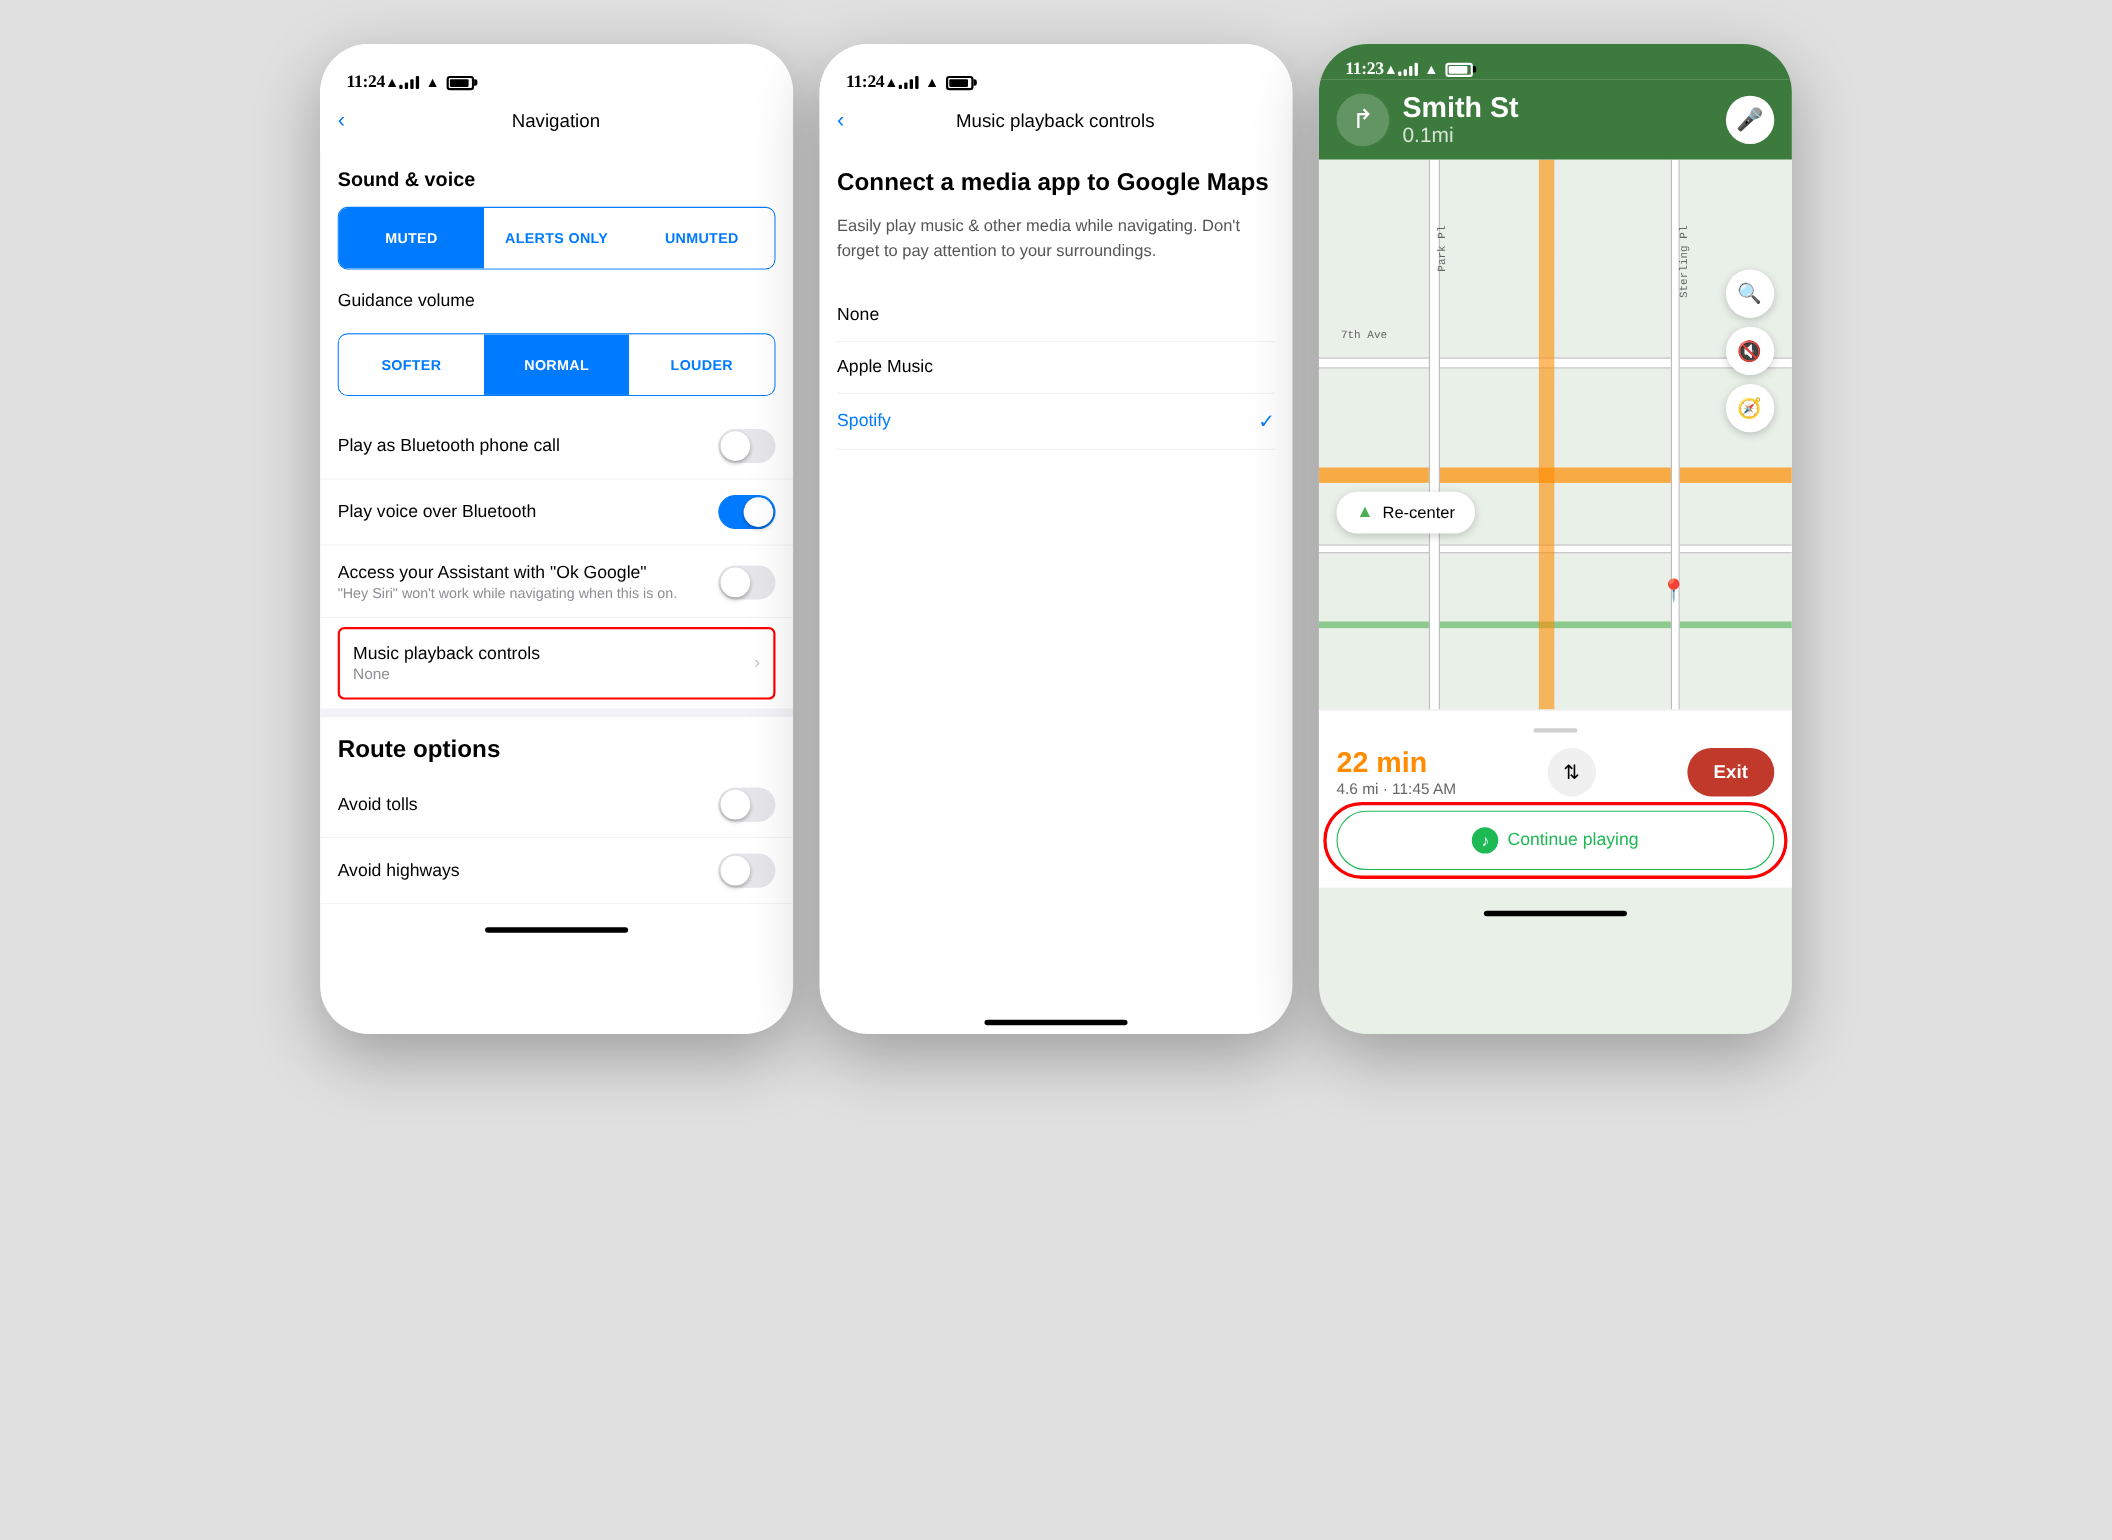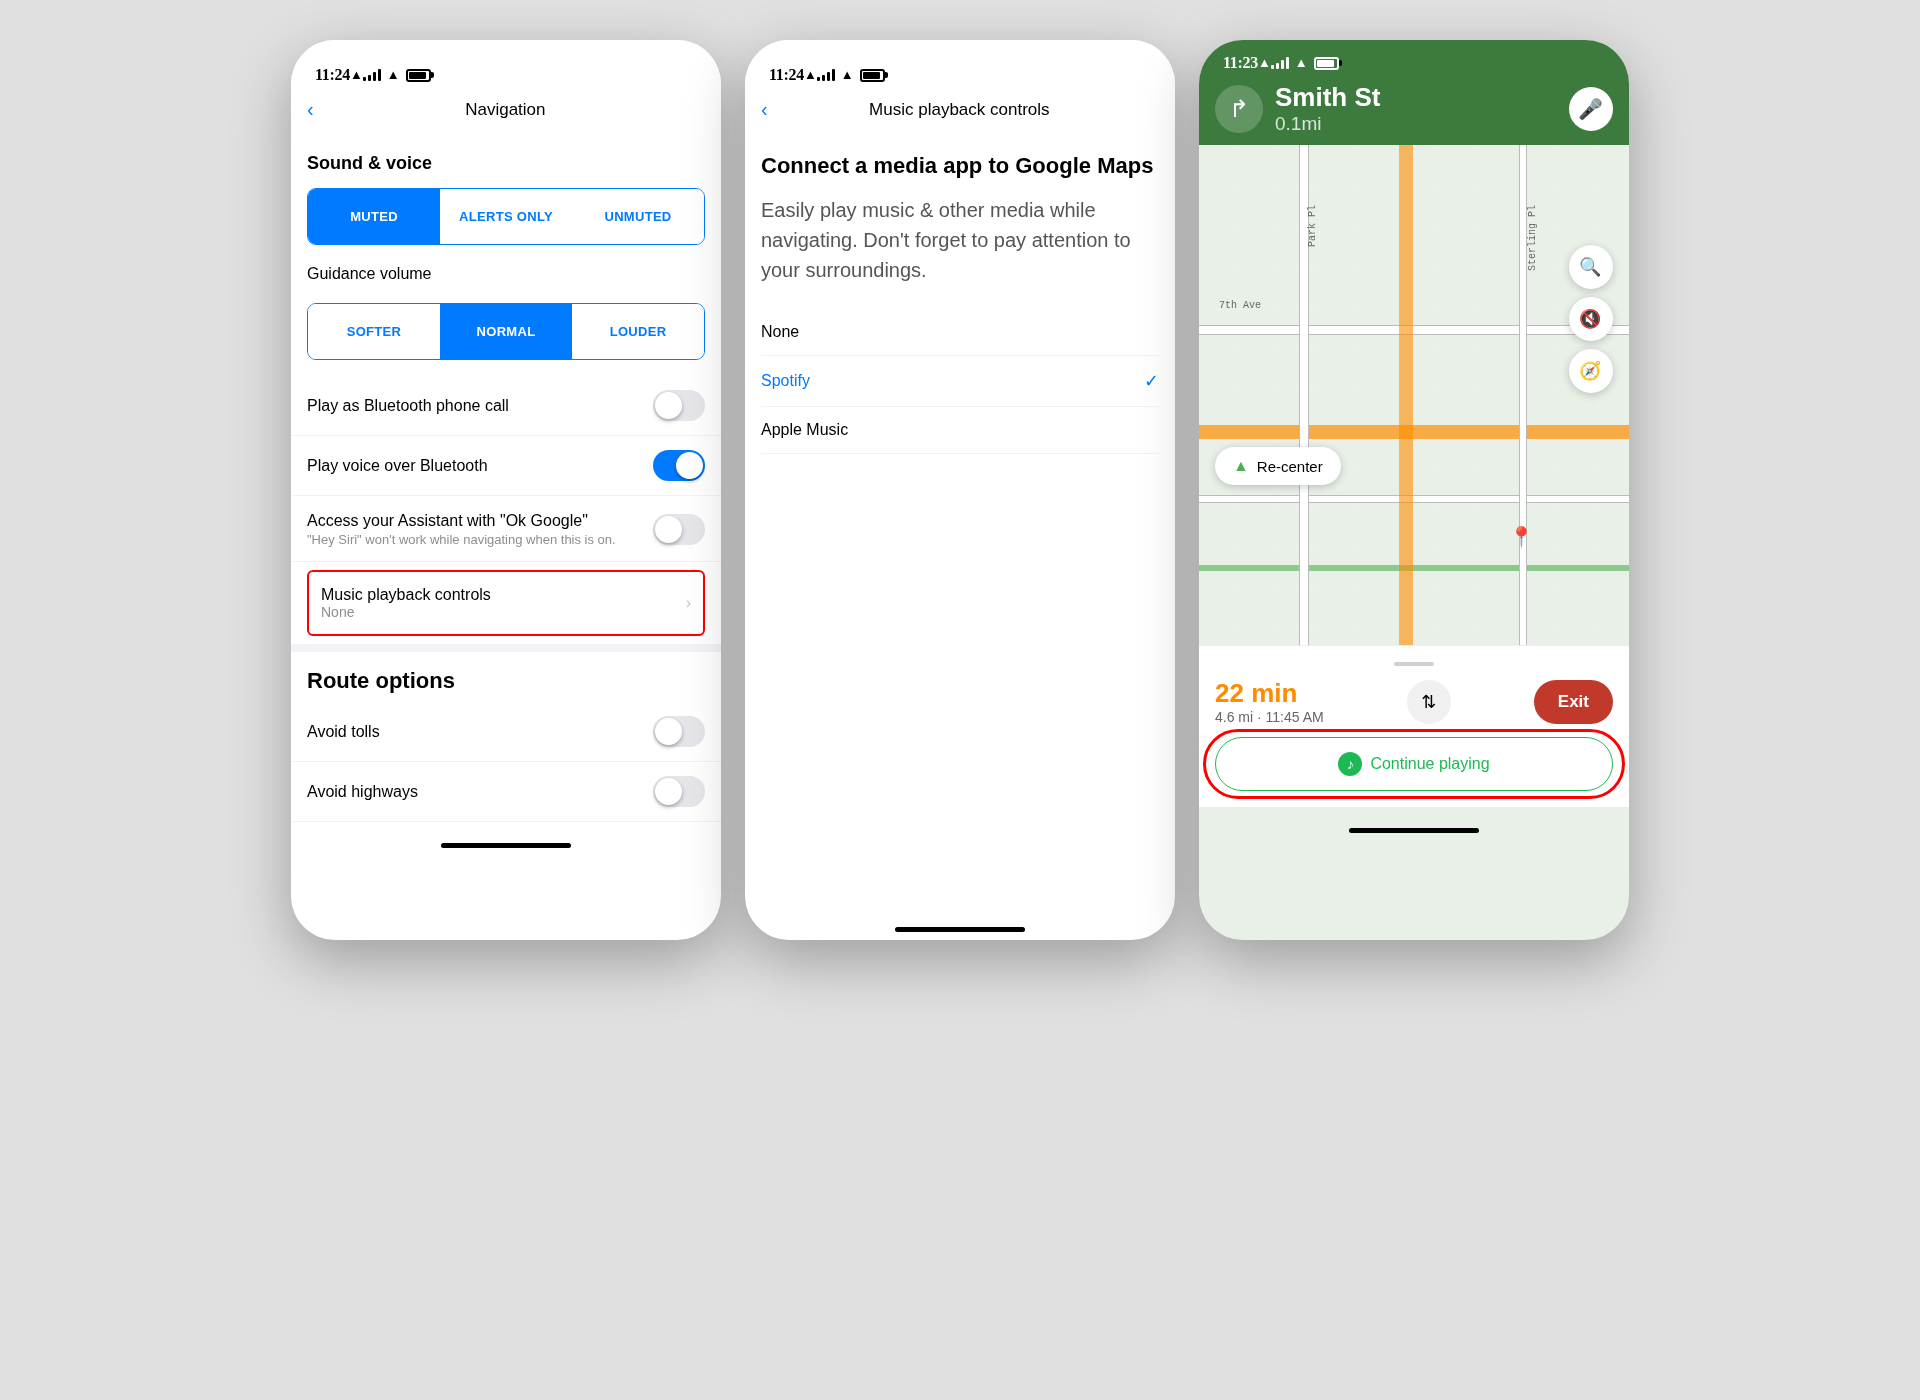--- a/index.html
+++ b/index.html
@@ -221,21 +221,21 @@
     
     .music-screen { background: #fff; }
     .music-content { padding: 16px; }
     .music-title {
       font-size: 22px;
       font-weight: 700;
       color: #000;
       margin-bottom: 16px;
     }
     .music-desc {
-      font-size: 20px;
+      font-size: 15px;
       color: #555;
       line-height: 1.5;
       margin-bottom: 24px;
     }
     .music-option {
       padding: 14px 0;
       font-size: 16px;
       color: #000;
       border-bottom: 1px solid #F2F2F7;
       display: flex;
@@ -554,26 +554,26 @@
       <span class="nav-title">Music playback controls</span>
     </div>
 
     <div class="music-content">
       <div class="music-title">Connect a media app to Google Maps</div>
       <div class="music-desc">Easily play music &amp; other media while navigating. Don't forget to pay attention to your surroundings.</div>
 
       <div class="music-option">
         <span>None</span>
       </div>
+      <div class="music-option">
+        <span>Apple Music</span>
+      </div>
       <div class="music-option selected">
         <span>Spotify</span>
         <span class="checkmark">✓</span>
-      </div>
-      <div class="music-option">
-        <span>Apple Music</span>
       </div>
     </div>
 
     <div class="home-indicator" style="margin-top: auto; position: absolute; bottom: 0; left: 0; right: 0;">
       <div class="home-bar"></div>
     </div>
   </div>
 
   <div class="phone" style="background: #e8f0e8; overflow: hidden;">
 

